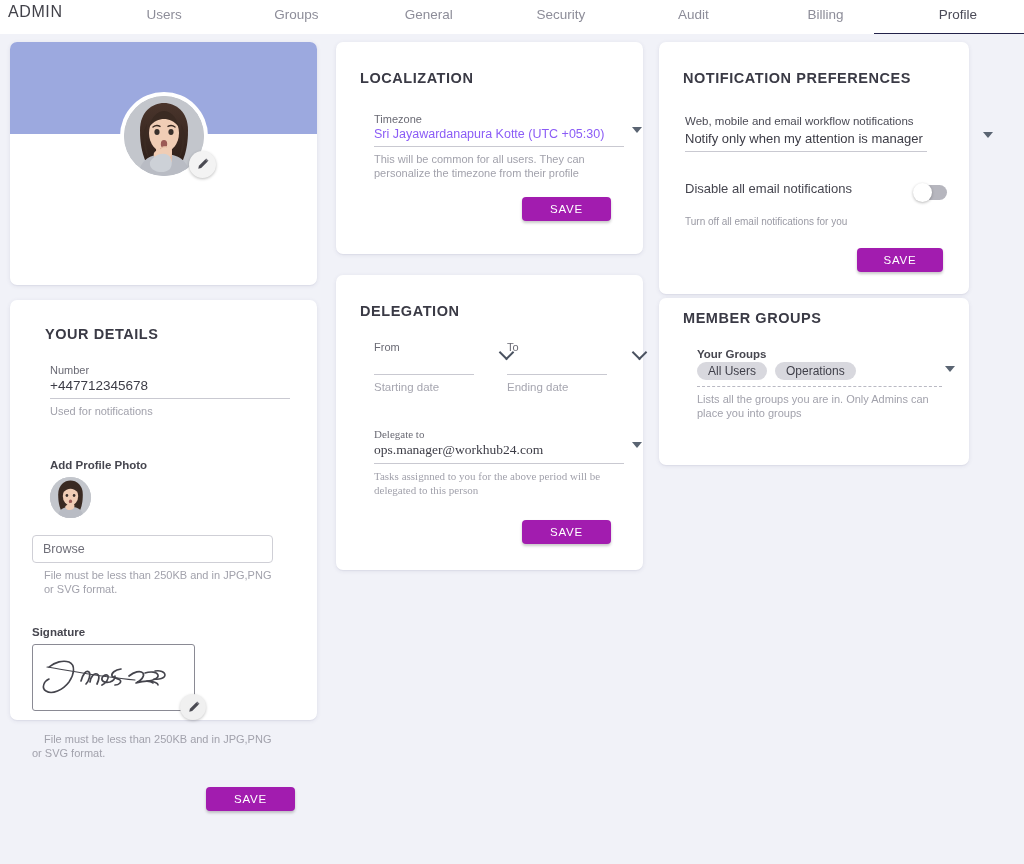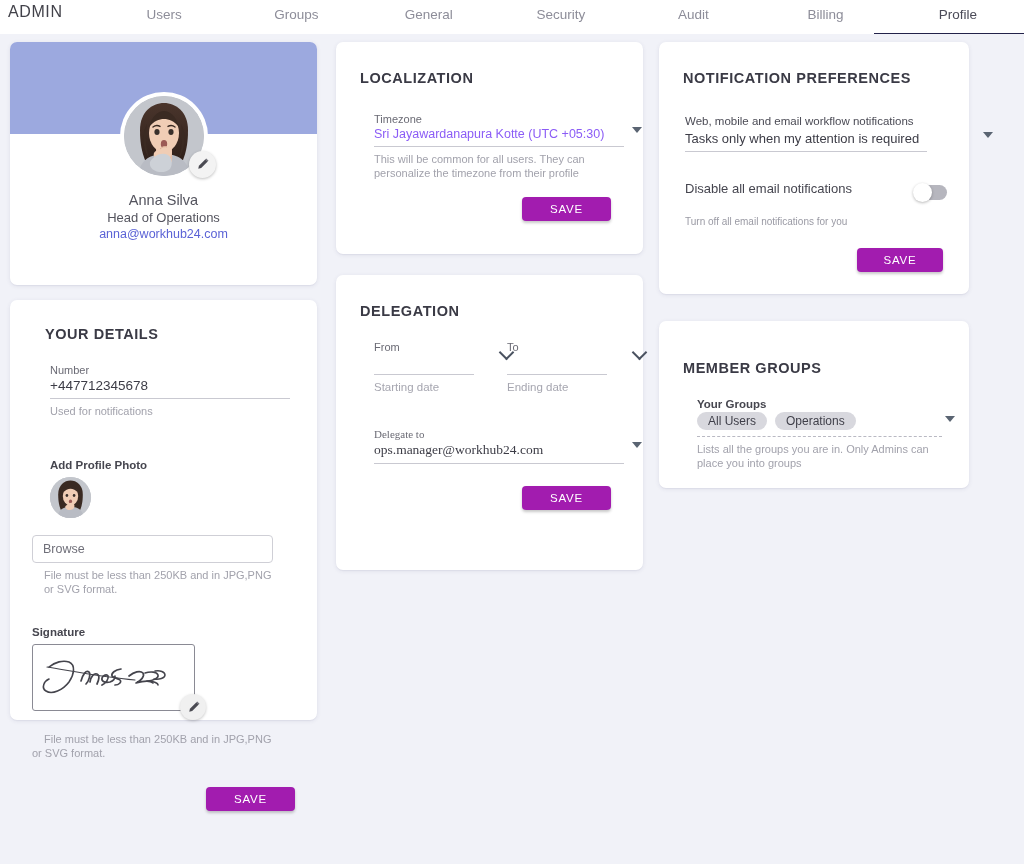--- a/index.html
+++ b/index.html
@@ -301,21 +301,21 @@
     left: -1px; top: -2px;
     width: 19px; height: 19px;
     border-radius: 50%;
     background: #ffffff;
     box-shadow: 0 1px 3px rgba(0,0,0,0.28);
   }
   .notif-card .save-row { margin: 21px 2px 0 0; }
   .notif-card .btn-save { width: 86px; }
 
   
-  .groups-card { margin-top: 27px; height: 167px; padding: 39px 24px 0 24px; }
+  .groups-card { margin-top: 4px; height: 167px; padding: 12px 24px 0 24px; }
   .groups-field { margin: 22px 0 0 14px; width: 245px; position: relative; }
   .chips { display: flex; gap: 8px; padding-bottom: 6px; }
   .chip {
     background: #d8d8de;
     border-radius: 11px;
     padding: 2px 11px;
     font-size: 12px;
     color: #3f3f49;
     cursor: pointer;
   }
@@ -406,25 +406,20 @@
           </div>
         </div>
         <div class="avatar-edit">
           <svg width="13" height="13" viewBox="0 0 16 16" aria-hidden="true">
             <path d="M11.6 1.6l2.8 2.8-8 8-3.6.8.8-3.6z" fill="#4a4a52"></path>
             <path d="M11.6 1.6l2.8 2.8 1-1-2.8-2.8z" fill="#6d6d76"></path>
           </svg>
         </div>
       </div>
 
-      <div class="profile-meta">
-        <div class="profile-name">Anna Silva</div>
-        <div class="profile-role">Head of Operations</div>
-        <div class="profile-email">anna@workhub24.com</div>
-      </div>
     </div>
 
     <div class="card details-card">
       <div class="card-title">YOUR DETAILS</div>
 
       <div class="field details-number">
         <div class="field-label">Number</div>
         <div class="field-value">+447712345678</div>
         <div class="field-line"></div>
         <div class="field-hint">Used for notifications</div>
@@ -516,37 +511,38 @@
           <div class="field-line"></div>
           <div class="date-ph">Ending date</div>
           <div class="chev"></div>
         </div>
       </div>
 
       <div class="field delegate-field">
         <div class="field-label">Delegate to</div>
         <div class="field-value">ops.manager@workhub24.com</div>
         <div class="field-line"></div>
+        <div class="field-hint">Tasks assignned to you for the above period will be delegated to this person</div>
         <div class="caret"></div>
       </div>
 
       <div class="save-row">
         <button class="btn-save">SAVE</button>
       </div>
     </div>
   </div>
 
   <div class="col col-right">
 
     <div class="card notif-card">
       <div class="card-title">NOTIFICATION PREFERENCES</div>
 
       <div class="field notif-field">
         <div class="notif-l1">Web, mobile and email workflow notifications</div>
-        <div class="notif-l2">Tasks only when my attention is required</div>
+        <div class="notif-l2">Notify only when my attention is manager</div>
         <div class="field-line"></div>
         <div class="caret"></div>
       </div>
 
       <div class="toggle-row">
         <div>
           <div class="toggle-label">Disable all email notifications</div>
           <div class="toggle-sub">Turn off all email notifications for you</div>
         </div>
         <div class="switch">

